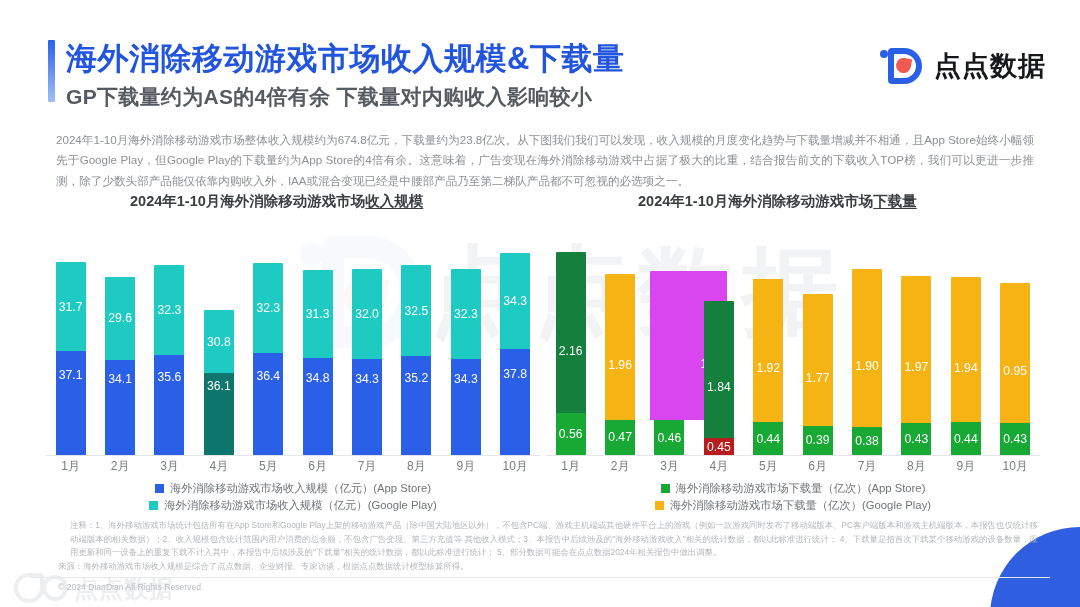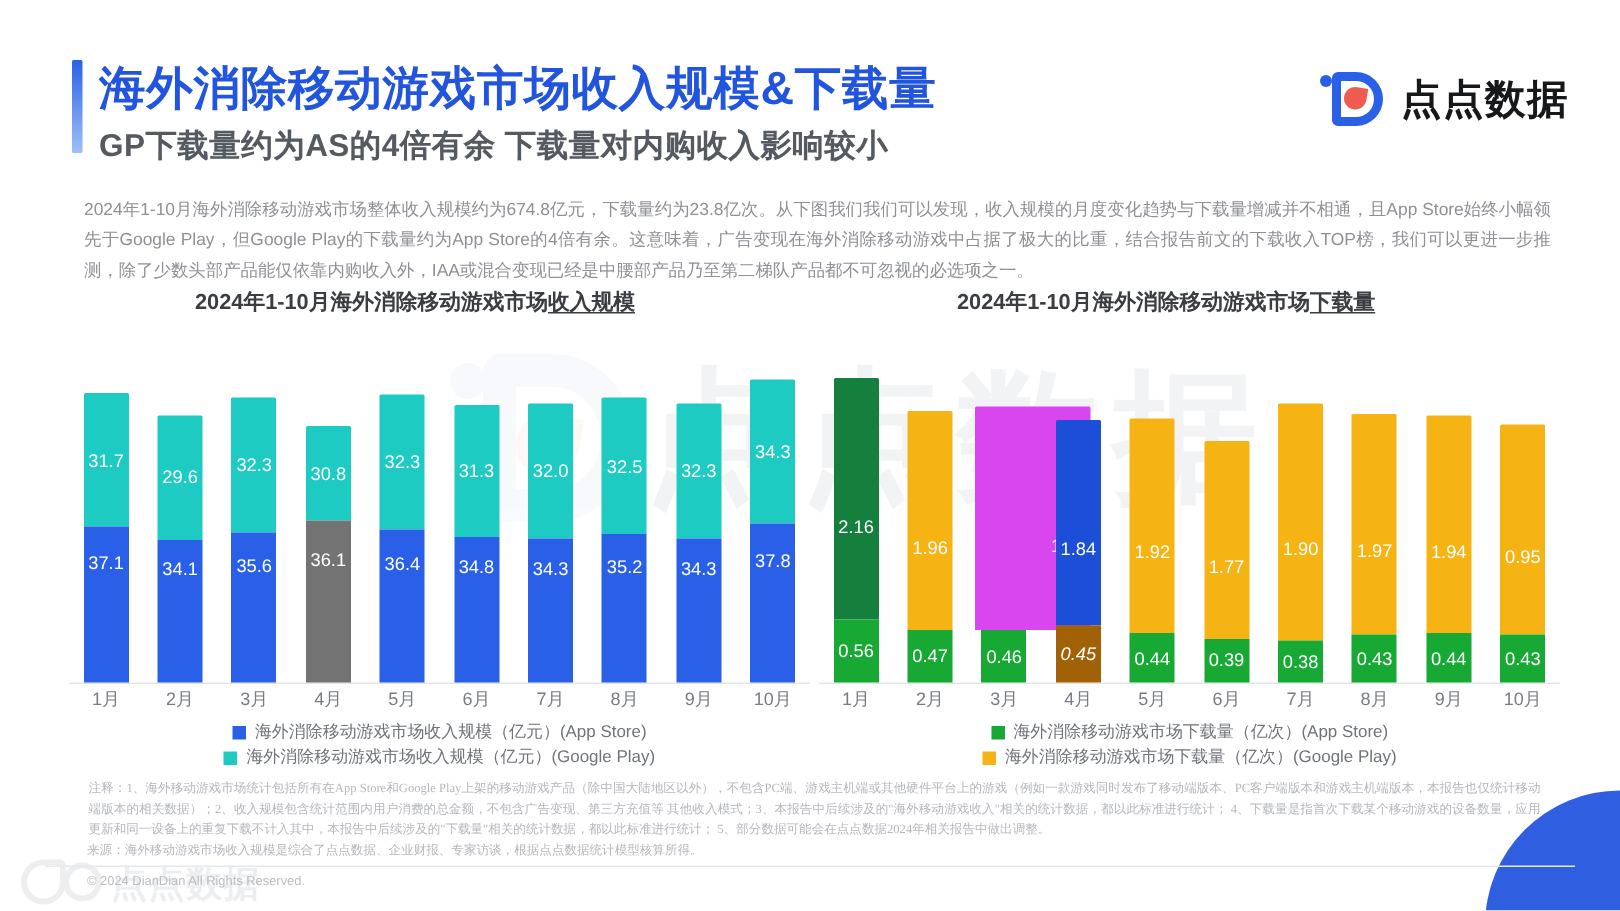--- a/index.html
+++ b/index.html
@@ -100,24 +100,23 @@
 
   .legend{position:absolute;left:6px;top:288px;width:494px;}
   .legend-row{
     display:flex;align-items:center;gap:6px;justify-content:center;
     font-size:11.3px;color:#6f737a;line-height:17px;
   }
   .swatch{width:9px;height:9px;display:inline-block;flex:none;}
 
   
   .footnote{
-    position:absolute;left:59px;top:519px;width:968px;
+    position:absolute;left:70px;top:519px;width:968px;
     font-size:8.4px;line-height:13.5px;color:#b4b7bd;text-align:justify;
     z-index:3;
-    font-family:Liberation Serif, serif;
   }
   .source{
     position:absolute;left:58px;top:560px;width:968px;
     font-size:8.4px;line-height:13px;color:#b4b7bd;z-index:3;
   }
   .footer-rule{
     position:absolute;left:30px;top:577px;width:1020px;height:1px;background:#e6e8ea;z-index:2;
   }
   .copyright{
     position:absolute;left:58px;top:582px;font-size:8.6px;color:#b9bcc1;z-index:4;
@@ -219,21 +218,21 @@
               <span style="top: 0px;">32.3</span>
             </div>
             <div class="seg" style="height: 99.68px; background: rgb(42, 95, 232); align-items: center;">
               <span style="top: -28px;">35.6</span>
             </div>
           </div>
           <div class="bar-col">
             <div class="seg top" style="height: 63px; background: rgb(30, 203, 194); align-items: center;">
               <span style="top: 0px;">30.8</span>
             </div>
-            <div class="seg" style="height: 108px; background: #737373; align-items: center;">
+            <div class="seg" style="height: 82px; background: #0f766e; align-items: center;">
               <span style="top: -28px;">36.1</span>
             </div>
           </div>
           <div class="bar-col">
             <div class="seg top" style="height: 90.44px; background: rgb(30, 203, 194); align-items: center;">
               <span style="top: 0px;">32.3</span>
             </div>
             <div class="seg" style="height: 101.92px; background: rgb(42, 95, 232); align-items: center;">
               <span style="top: -28px;">36.4</span>
             </div>
@@ -324,24 +323,24 @@
           </div>
           <div class="bar-col">
             <div class="seg top" style="height: 148.587px; background: #d946ef; padding-left: 47px;">
               <span style="top: 18px;">1.99</span>
             </div>
             <div class="seg" style="height: 35px; background: rgb(23, 169, 52);">
               <span style="top: 0px;">0.46</span>
             </div>
           </div>
           <div class="bar-col">
-            <div class="seg top" style="height: 137.387px; background: #1d4ed8;">
+            <div class="seg top" style="height: 137.387px; background: #15803d;">
               <span style="top: 18px;">1.84</span>
             </div>
-            <div class="seg" style="height: 38px; background: #a16207; font-style: italic;">
+            <div class="seg" style="height: 17px; background: #b91c1c;">
               <span style="top: 0px;">0.45</span>
             </div>
           </div>
           <div class="bar-col">
             <div class="seg top" style="height: 143.36px; background: rgb(245, 179, 20);">
               <span style="top: 18px;">1.92</span>
             </div>
             <div class="seg" style="height: 32.8533px; background: rgb(23, 169, 52);">
               <span style="top: 0px;">0.44</span>
             </div>

